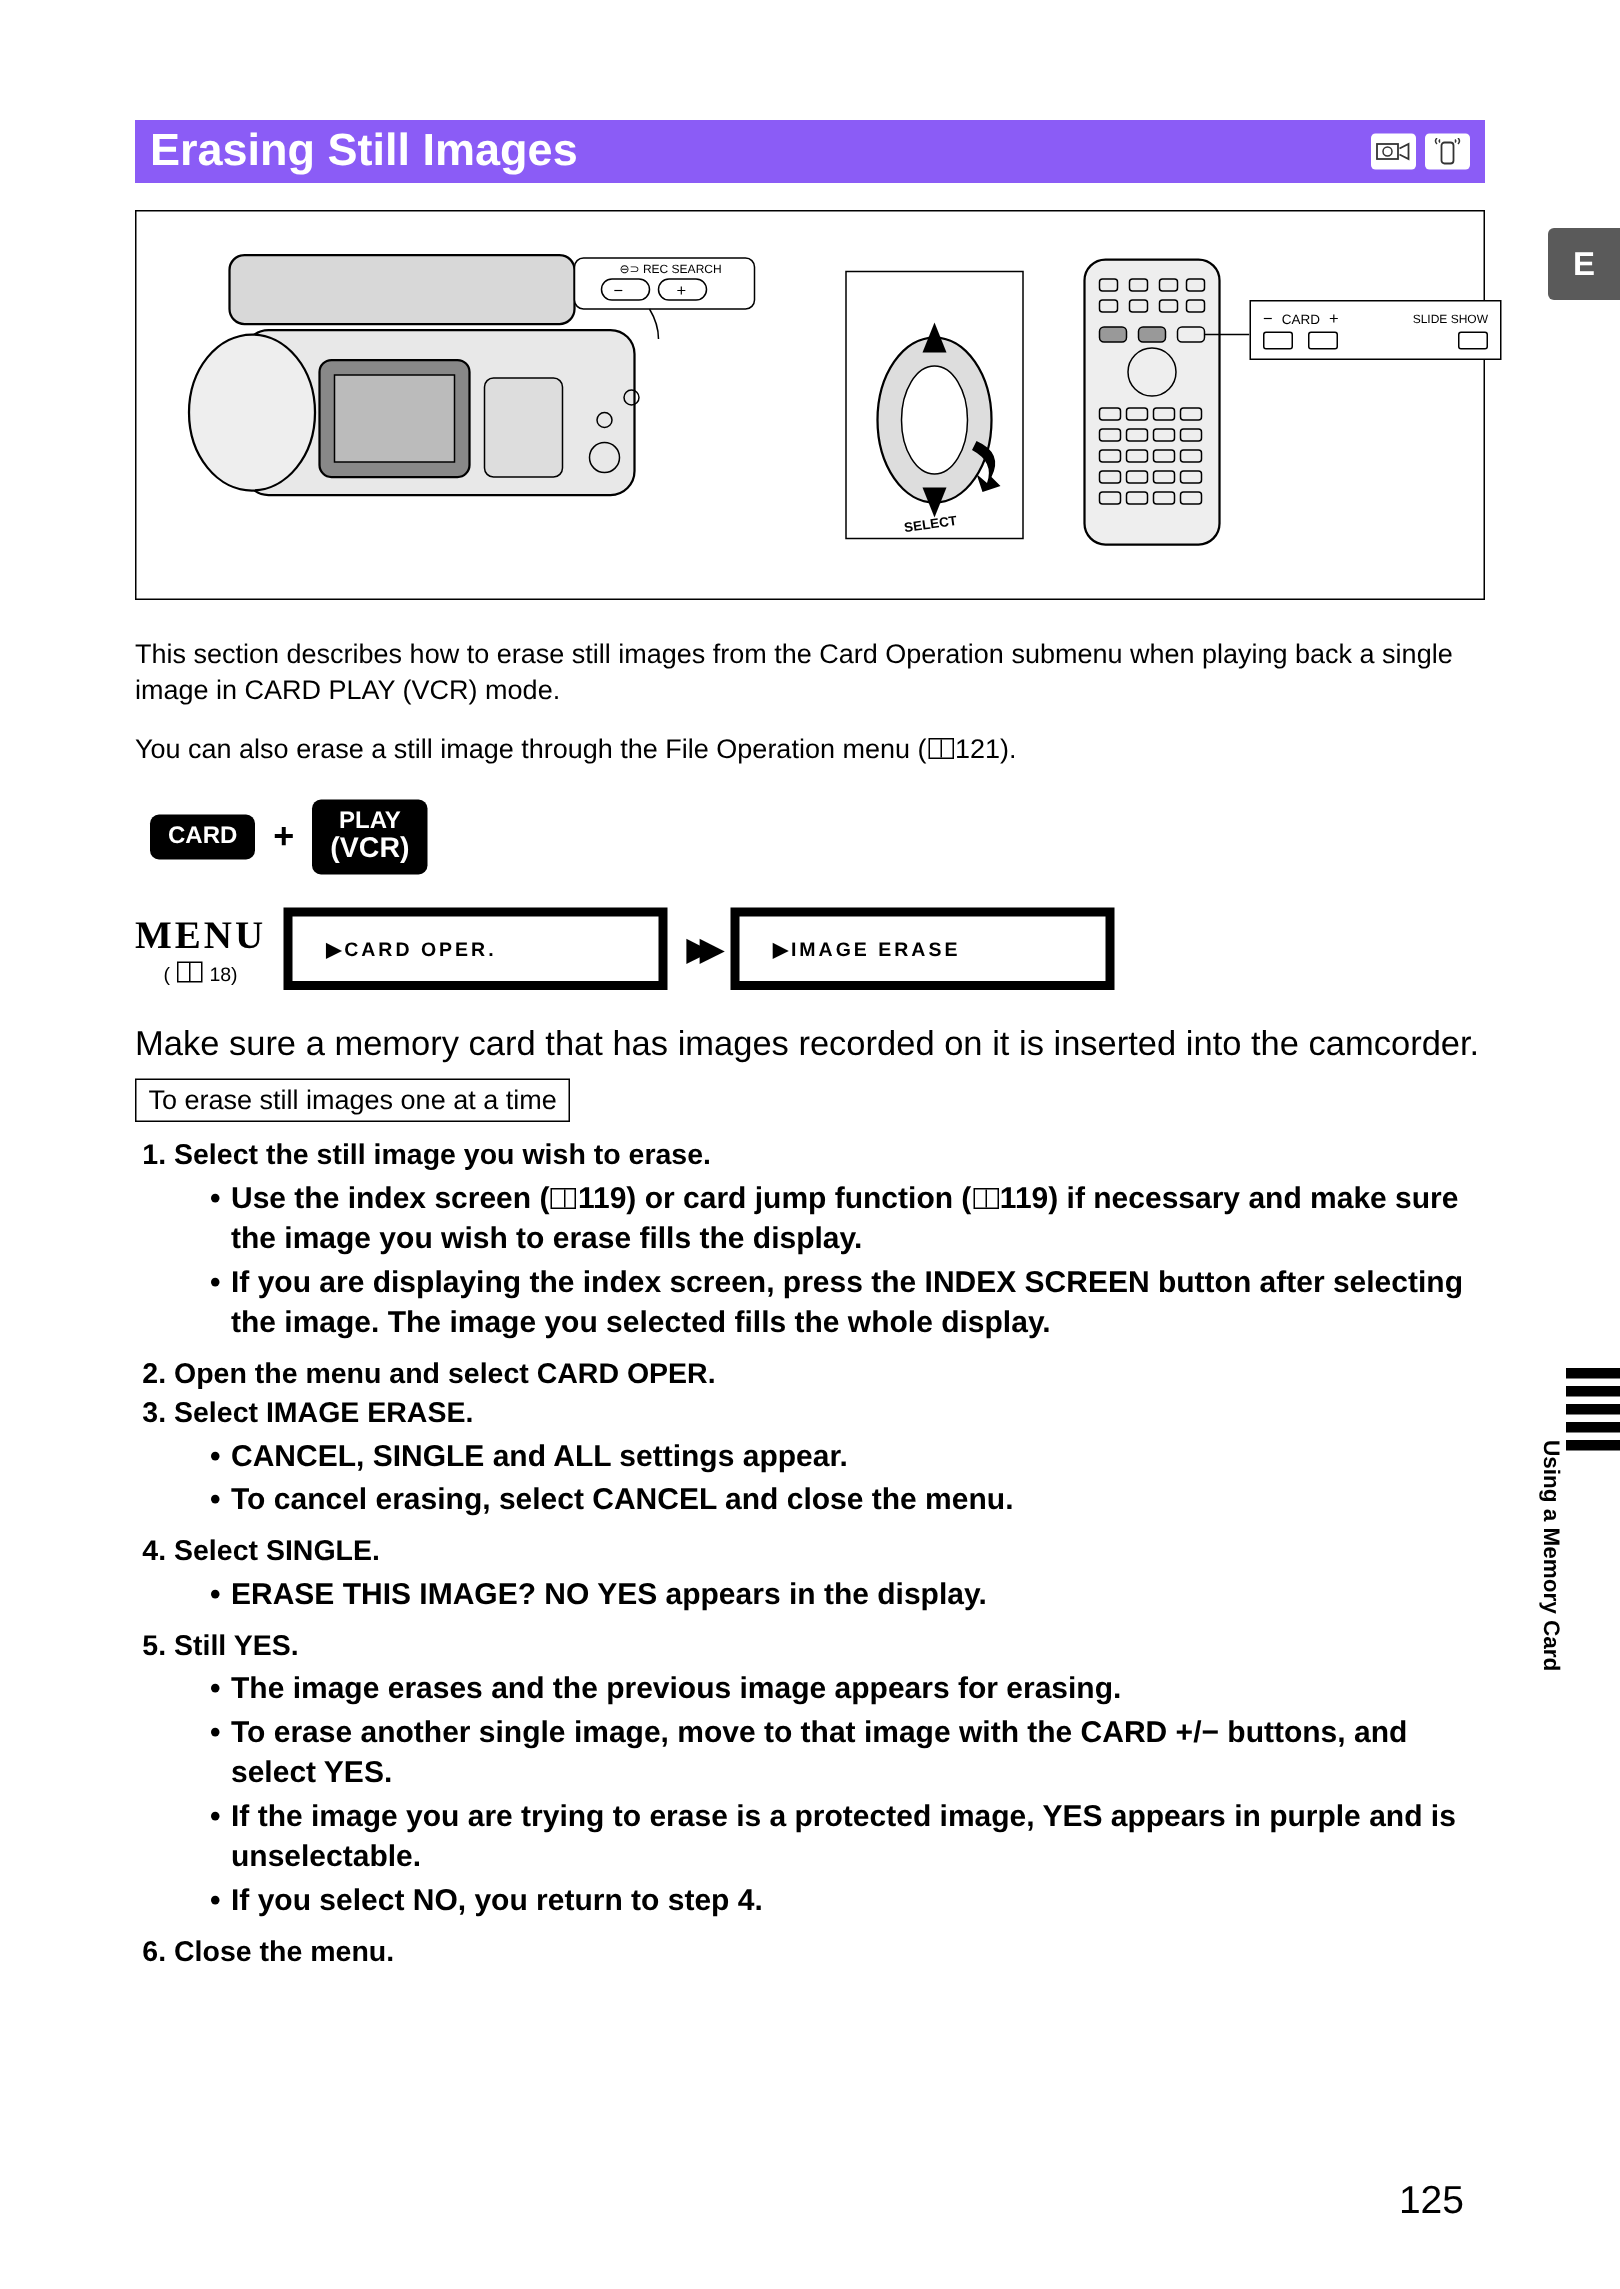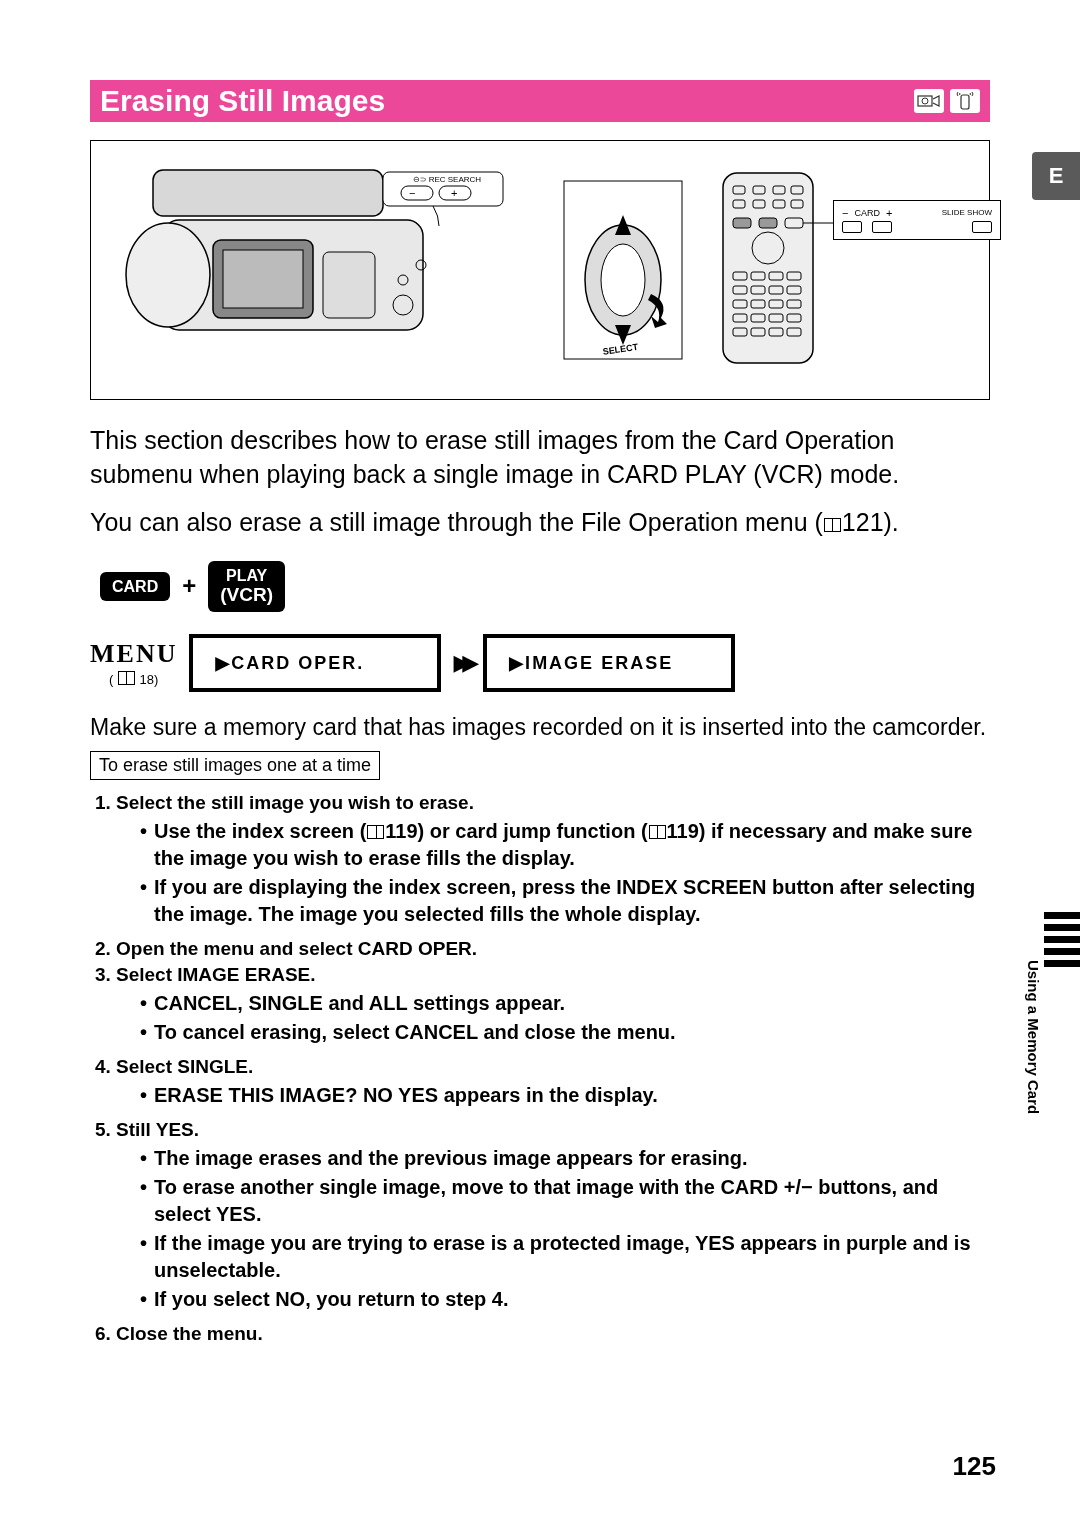--- a/index.html
+++ b/index.html
@@ -26,21 +26,21 @@
     background: #5a5a5a;
     color: #fff;
     font-weight: bold;
     font-size: 22px;
     display: flex;
     align-items: center;
     justify-content: center;
     border-radius: 4px 0 0 4px;
   }
   .title-bar {
-    background: #ec4899;
+    background: #8b5cf6;
     color: #fff;
     display: flex;
     align-items: center;
     justify-content: space-between;
     padding: 4px 10px;
     margin-bottom: 18px;
   }
   .title-bar h1 {
     margin: 0;
     font-size: 30px;
@@ -88,21 +88,21 @@
   }
   .remote-callout .small-box {
     width: 18px;
     height: 10px;
     border: 1px solid #000;
     border-radius: 2px;
     display: inline-block;
   }
   .intro-text p {
     margin: 14px 0 4px 0;
-    font-size: 25px;
+    font-size: 18px;
     line-height: 1.35;
   }
   .ref-icon {
     display: inline-block;
     width: 15px;
     height: 12px;
     border: 1px solid #000;
     position: relative;
     vertical-align: -1px;
     margin: 0 1px;
@@ -151,23 +151,23 @@
     font-weight: bold;
     font-size: 26px;
     letter-spacing: 2px;
   }
   .menu-ref {
     font-size: 13px;
     margin-top: 2px;
     text-align: right;
   }
   .nav-box {
-    border: 4px solid #000000;
+    border: 6px solid #000000;
     padding: 14px 22px;
-    font-size: 18px;
+    font-size: 13px;
     letter-spacing: 2px;
     font-weight: bold;
     min-width: 200px;
     display: flex;
     align-items: center;
   }
   .nav-arrow-double {
     font-size: 22px;
     letter-spacing: -8px;
   }
@@ -225,23 +225,23 @@
     width: 36px;
   }
   .side-bars .bar {
     height: 7px;
     background: #000;
     margin-bottom: 5px;
   }
   .page-number {
     position: absolute;
     bottom: 44px;
-    right: 84px;
+    right: 104px;
     font-size: 26px;
-    font-weight: bold;
+    font-weight: normal;
   }
 </style>
 </head>
 <body>
 
 <div class="page-wrapper">
 
   <div class="lang-tab">E</div>
 
   <div class="title-bar">

